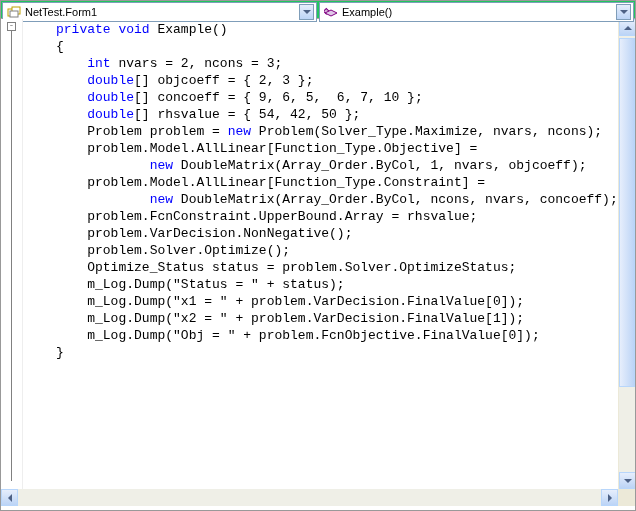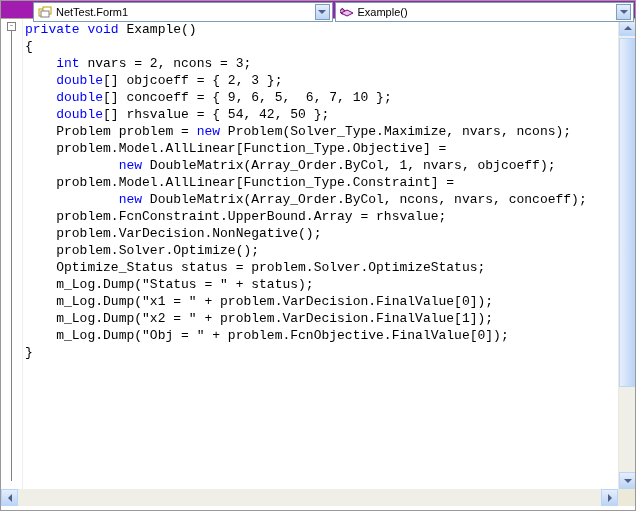--- a/index.html
+++ b/index.html
@@ -9,24 +9,23 @@
     font-family: "Courier New", monospace;
     font-size: 13px;
     background: #fff;
     width: 636px;
     height: 511px;
     overflow: hidden;
     border: 1px solid #999;
   }
   .toolbar {
     display: flex;
-    background: #a21caf;
+    background: #22c55e;
     border-bottom: 1px solid #aca899;
     height: 18px;
-    padding-left: 31px;
   }
   .dropdown {
     display: flex;
     align-items: center;
     background: #fff;
     border: 1px solid #7f9db9;
     height: 20px;
     margin: 1px;
     padding: 0 2px 0 4px;
     flex: 1;
@@ -90,20 +89,21 @@
     width: 1px;
     background: #808080;
   }
   .code {
     flex: 1;
     padding: 2px 0 2px 2px;
     white-space: pre;
     line-height: 17px;
     color: #000;
     overflow: hidden;
+    margin-left: 31px;
   }
   .kw { color: #0000ff; }
   .vscroll {
     width: 17px;
     background: #ece9d8;
     border-left: 1px solid #ece9d8;
     display: flex;
     flex-direction: column;
   }
   .vscroll .btn, .hscroll .btn {

